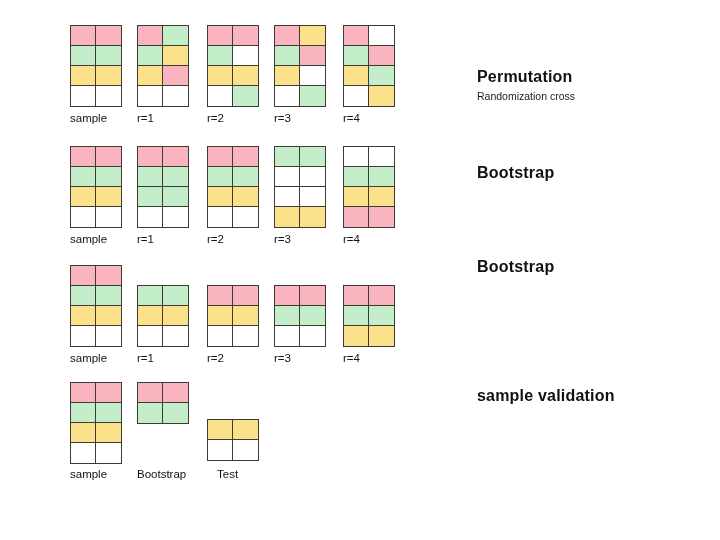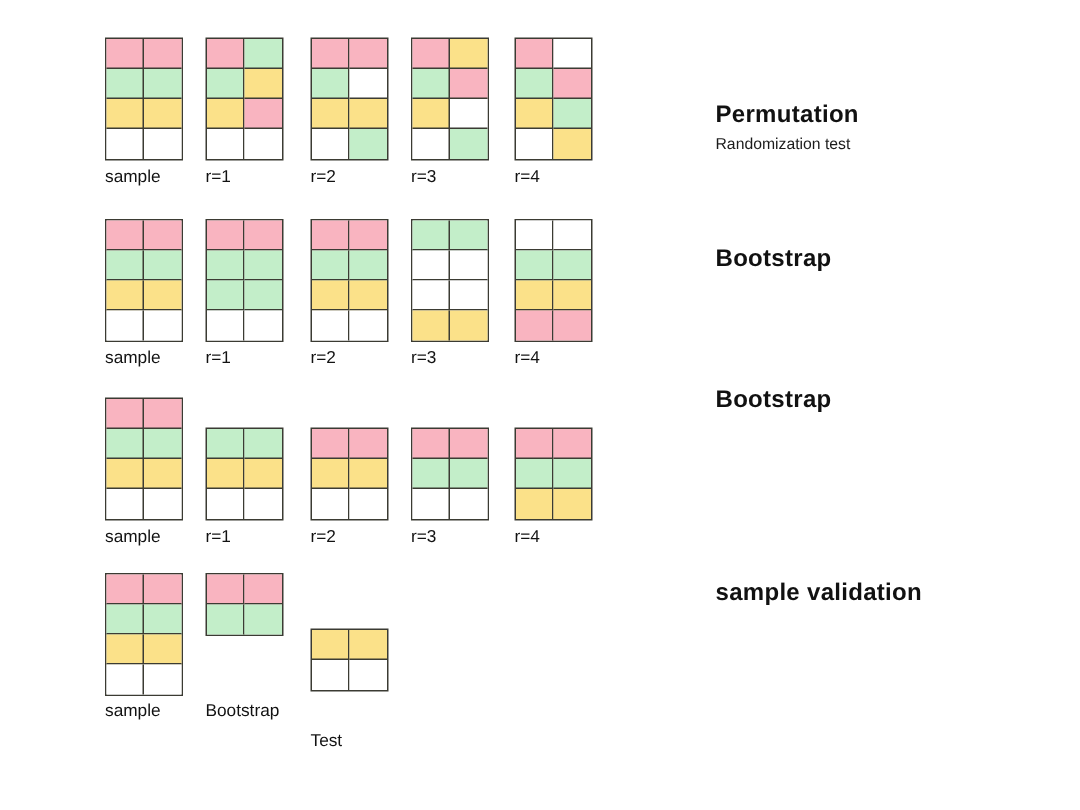--- a/index.html
+++ b/index.html
@@ -185,21 +185,21 @@
           <div class="cell c-green" style="background: rgb(195, 238, 201);"></div>
         </div>
         <div class="grow">
           <div class="cell c-white" style="background: rgb(255, 255, 255);"></div>
           <div class="cell c-yellow" style="background: rgb(251, 225, 137);"></div>
         </div>
       </div>
       <div class="block-label" style="top: 112px;">r=4</div>
     </div>
     <div class="section-title" style="left: 477px; top: 68px;">Permutation</div>
-    <div class="section-sub" style="left: 477px; top: 90px;">Randomization test</div>
+    <div class="section-sub" style="left: 477px; top: 90px;">Randomization cross</div>
     <div class="block" style="left: 70px; top: 0px;">
       <div class="grid" style="top: 146px;">
         <div class="grow">
           <div class="cell c-pink" style="background: rgb(249, 180, 192);"></div>
           <div class="cell c-pink" style="background: rgb(249, 180, 192);"></div>
         </div>
         <div class="grow">
           <div class="cell c-green" style="background: rgb(195, 238, 201);"></div>
           <div class="cell c-green" style="background: rgb(195, 238, 201);"></div>
         </div>
@@ -427,16 +427,16 @@
       <div class="grid" style="top: 419px;">
         <div class="grow">
           <div class="cell c-yellow" style="background: rgb(251, 225, 137);"></div>
           <div class="cell c-yellow" style="background: rgb(251, 225, 137);"></div>
         </div>
         <div class="grow">
           <div class="cell c-white" style="background: rgb(255, 255, 255);"></div>
           <div class="cell c-white" style="background: rgb(255, 255, 255);"></div>
         </div>
       </div>
-      <div class="block-label" style="top: 488px;">Test</div>
+      <div class="block-label" style="top: 468px; margin-left: 10px;">Test</div>
     </div>
     <div class="section-title" style="left: 477px; top: 387px;">sample validation</div>
   </div>
 
 </body></html>

